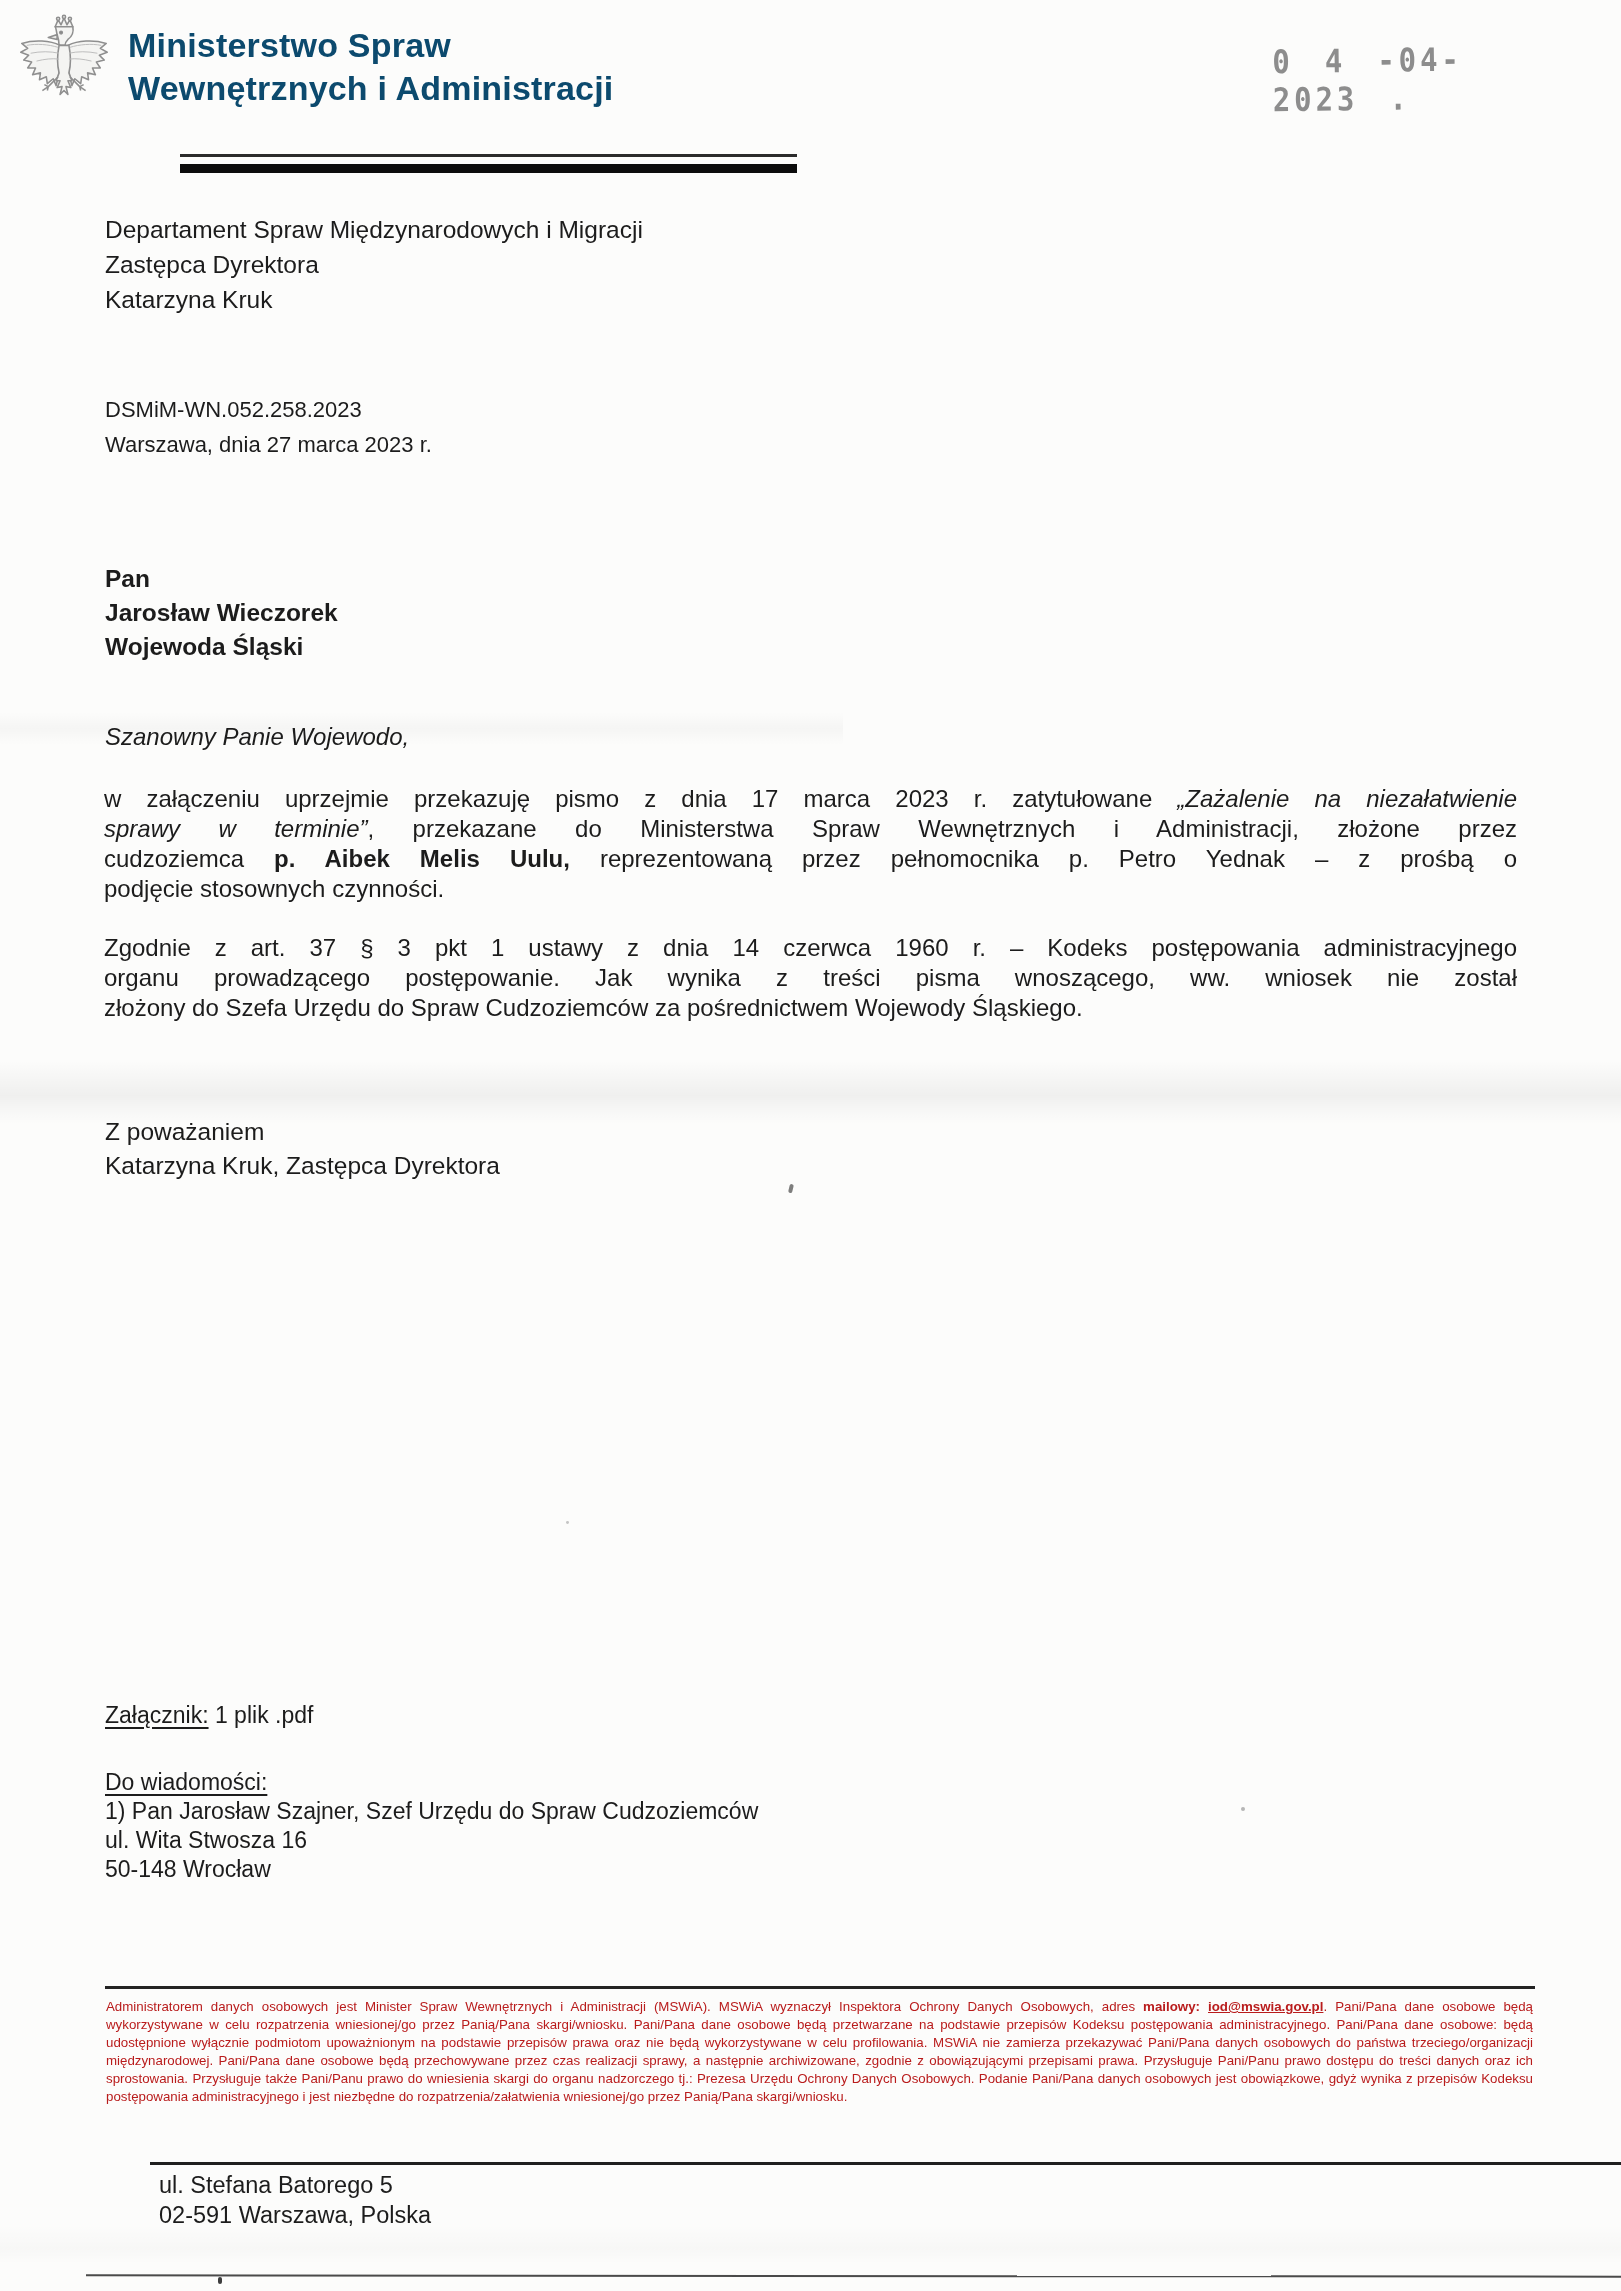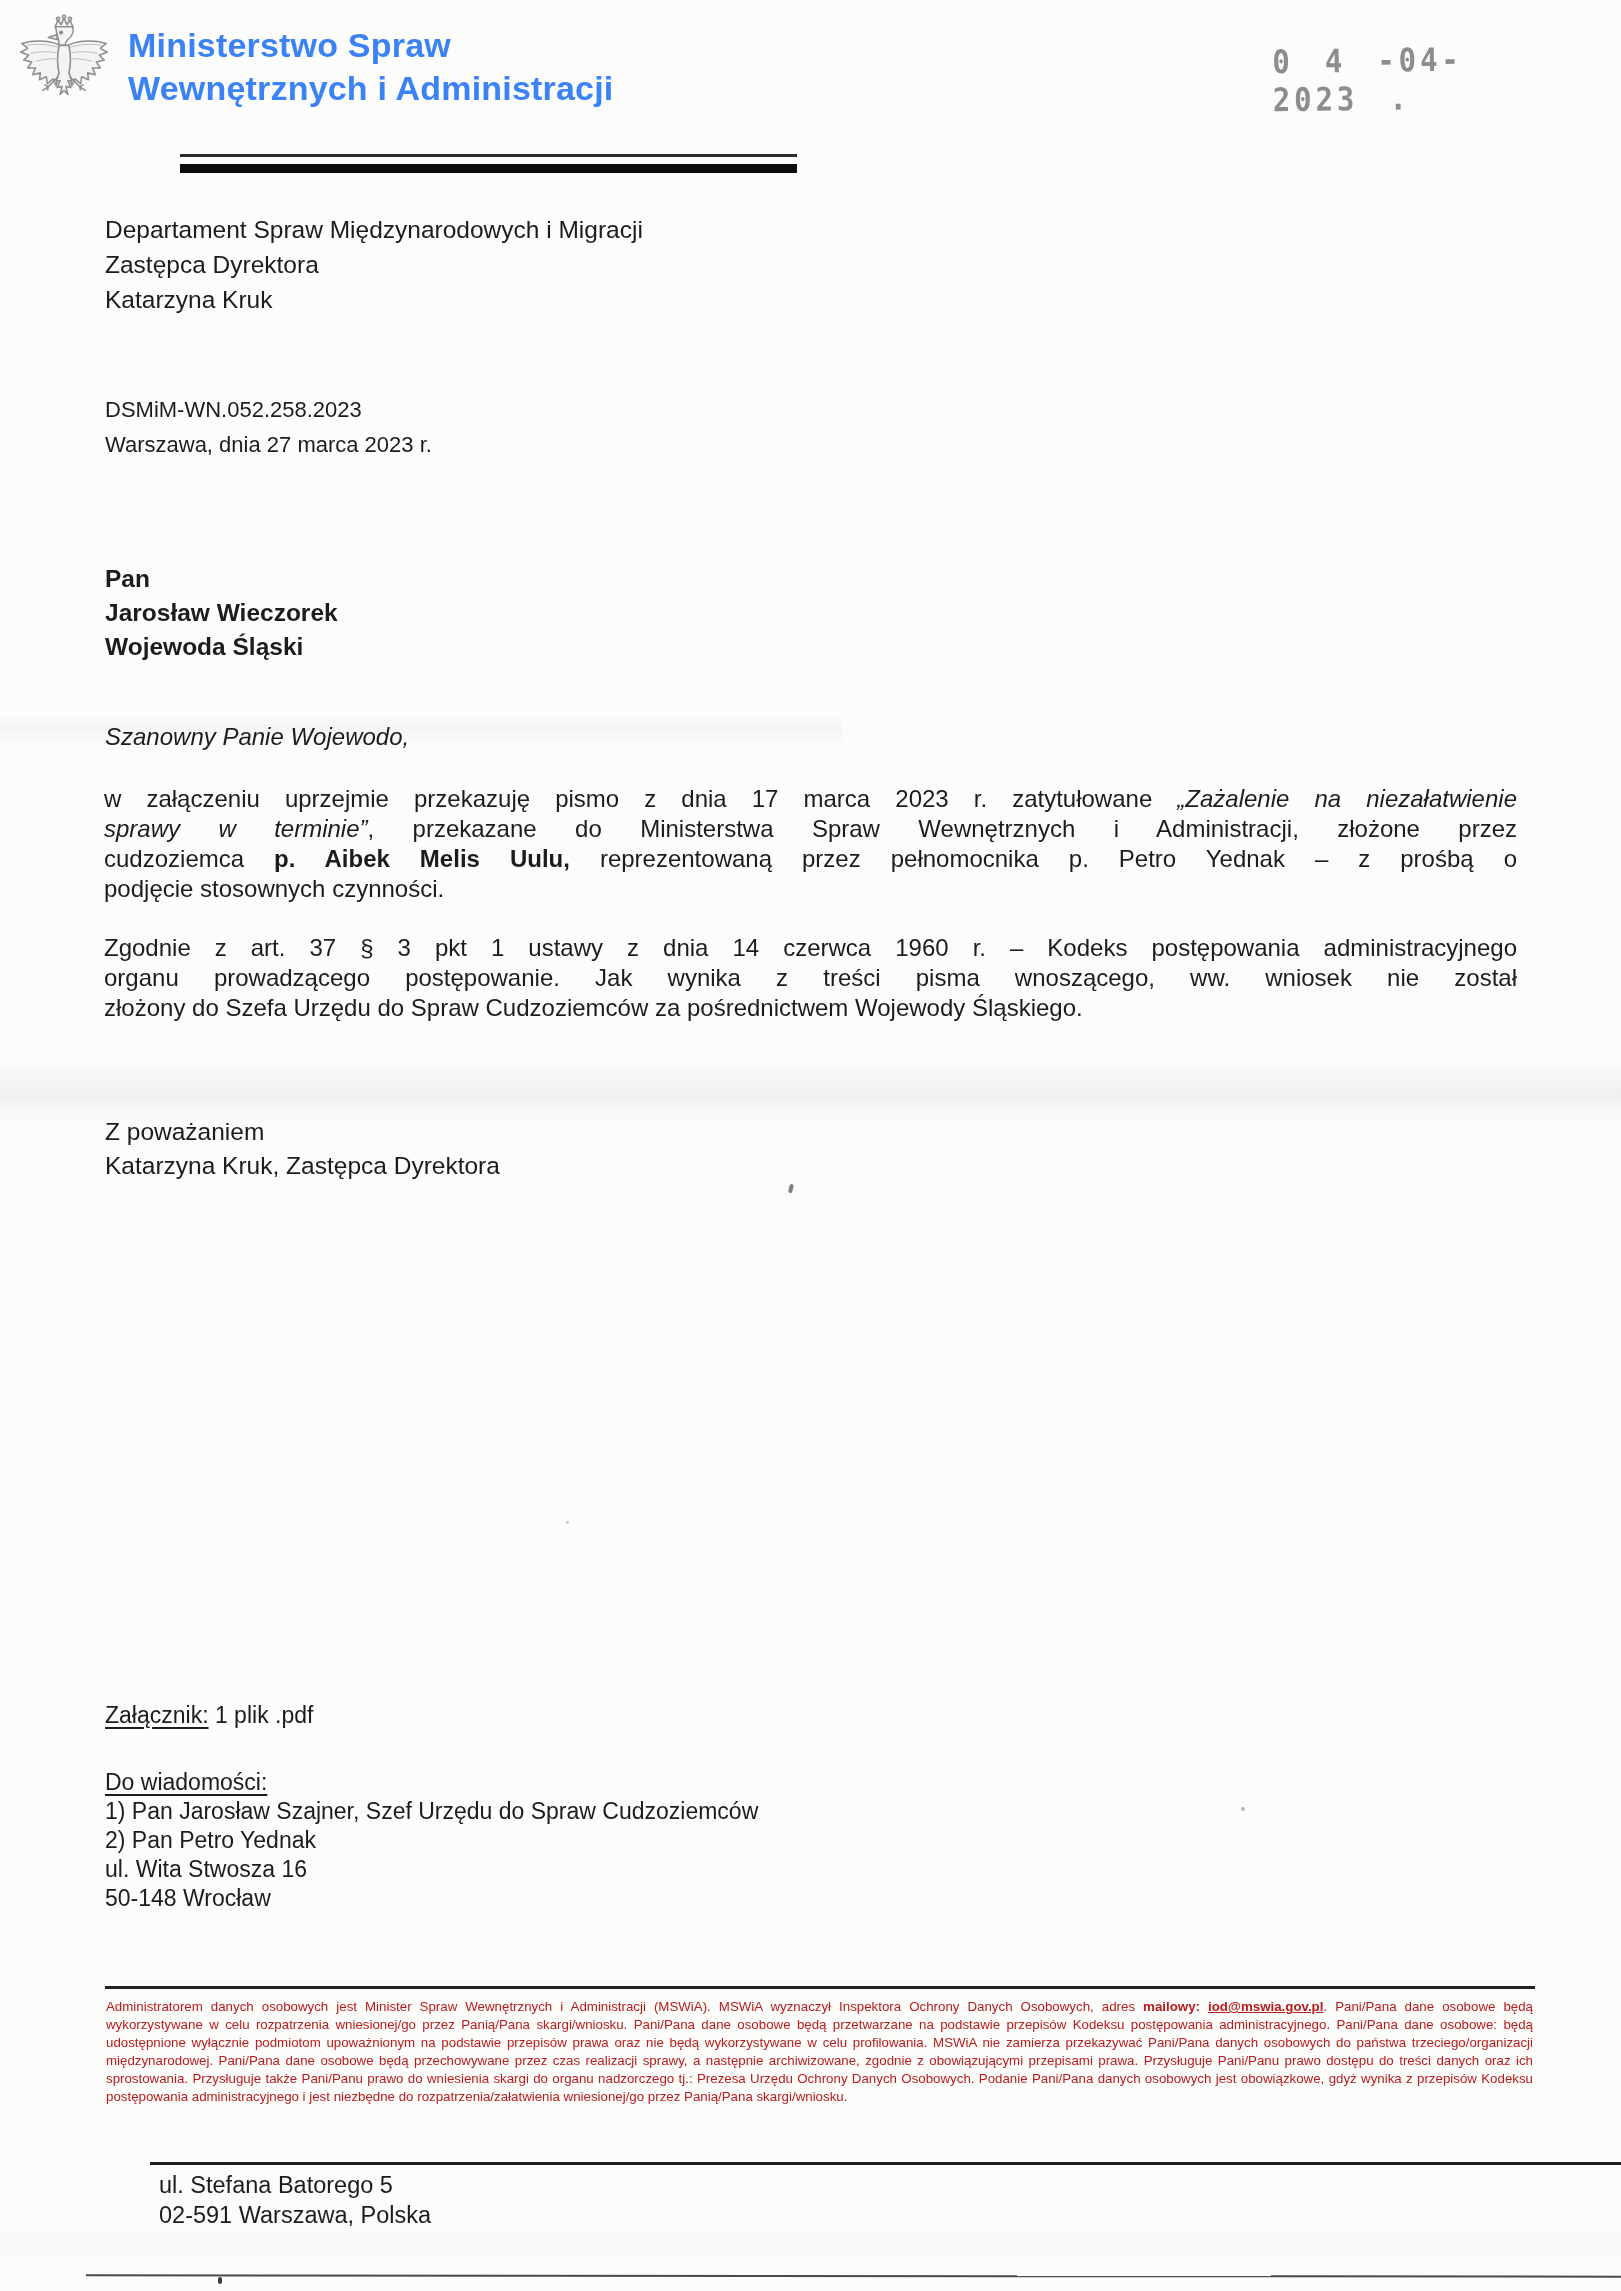--- a/index.html
+++ b/index.html
@@ -7,21 +7,21 @@
     width:1621px;height:2292px;position:relative;overflow:hidden;
     background:#fcfcfb;
     font-family:"Liberation Sans",sans-serif;
     color:#1c1c1c;
   }
   .abs{position:absolute;}
 
   
   .ministry-name{
     left:128px;top:23.5px;
-    font-size:34px;line-height:43px;font-weight:bold;color:#3b82f6;
+    font-size:34px;line-height:43px;font-weight:bold;color:#0c4a6e;
     letter-spacing:0.2px;
   }
   .rule-thin{left:180px;top:154px;width:617px;height:2.9px;background:#2b2b2b;}
   .rule-thick{left:180px;top:164px;width:617px;height:8.8px;background:#0c0c0c;}
   .date-stamp{
     left:1272px;top:43px;width:294px;
     font-family:"DejaVu Sans Mono",monospace;font-weight:bold;
     font-size:29px;color:#8d8d8d;letter-spacing:3.9px;word-spacing:9.8px;
     transform:rotate(-0.8deg) scaleY(1.12);transform-origin:left top;
   }
@@ -149,21 +149,20 @@
 </div>
 
 <div class="abs attachment-line">
   <span class="u-label">Załącznik:</span><span> 1 plik .pdf</span>
 </div>
 
 <div class="abs cc-block">
   <div class="u-label">Do wiadomości:</div>
   <div>
       <div>1) Pan Jarosław Szajner, Szef Urzędu do Spraw Cudzoziemców</div>
-      <div>2) Pan Petro Yednak</div>
       <div>ul. Wita Stwosza 16</div>
       <div>50-148 Wrocław</div>
     </div>
 </div>
 
 <div class="abs privacy-rule"></div>
 <div class="abs privacy-notice"><span>Administratorem danych osobowych jest Minister Spraw Wewnętrznych i Administracji (MSWiA). MSWiA wyznaczył Inspektora Ochrony Danych Osobowych, adres </span><span class="seg-b">mailowy: </span><span class="seg-bu">iod@mswia.gov.pl</span><span>. Pani/Pana dane osobowe będą wykorzystywane w celu rozpatrzenia wniesionej/go przez Panią/Pana skargi/wniosku. Pani/Pana dane osobowe będą przetwarzane na podstawie przepisów Kodeksu postępowania administracyjnego. Pani/Pana dane osobowe: będą udostępnione wyłącznie podmiotom upoważnionym na podstawie przepisów prawa oraz nie będą wykorzystywane w celu profilowania. MSWiA nie zamierza przekazywać Pani/Pana danych osobowych do państwa trzeciego/organizacji międzynarodowej. Pani/Pana dane osobowe będą przechowywane przez czas realizacji sprawy, a następnie archiwizowane, zgodnie z obowiązującymi przepisami prawa. Przysługuje Pani/Panu prawo dostępu do treści danych oraz ich sprostowania. Przysługuje także Pani/Panu prawo do wniesienia skargi do organu nadzorczego tj.: Prezesa Urzędu Ochrony Danych Osobowych. Podanie Pani/Pana danych osobowych jest obowiązkowe, gdyż wynika z przepisów Kodeksu postępowania administracyjnego i jest niezbędne do rozpatrzenia/załatwienia wniesionej/go przez Panią/Pana skargi/wniosku.</span></div>
 
 <div class="abs address-rule"></div>
 <div class="abs office-address">

